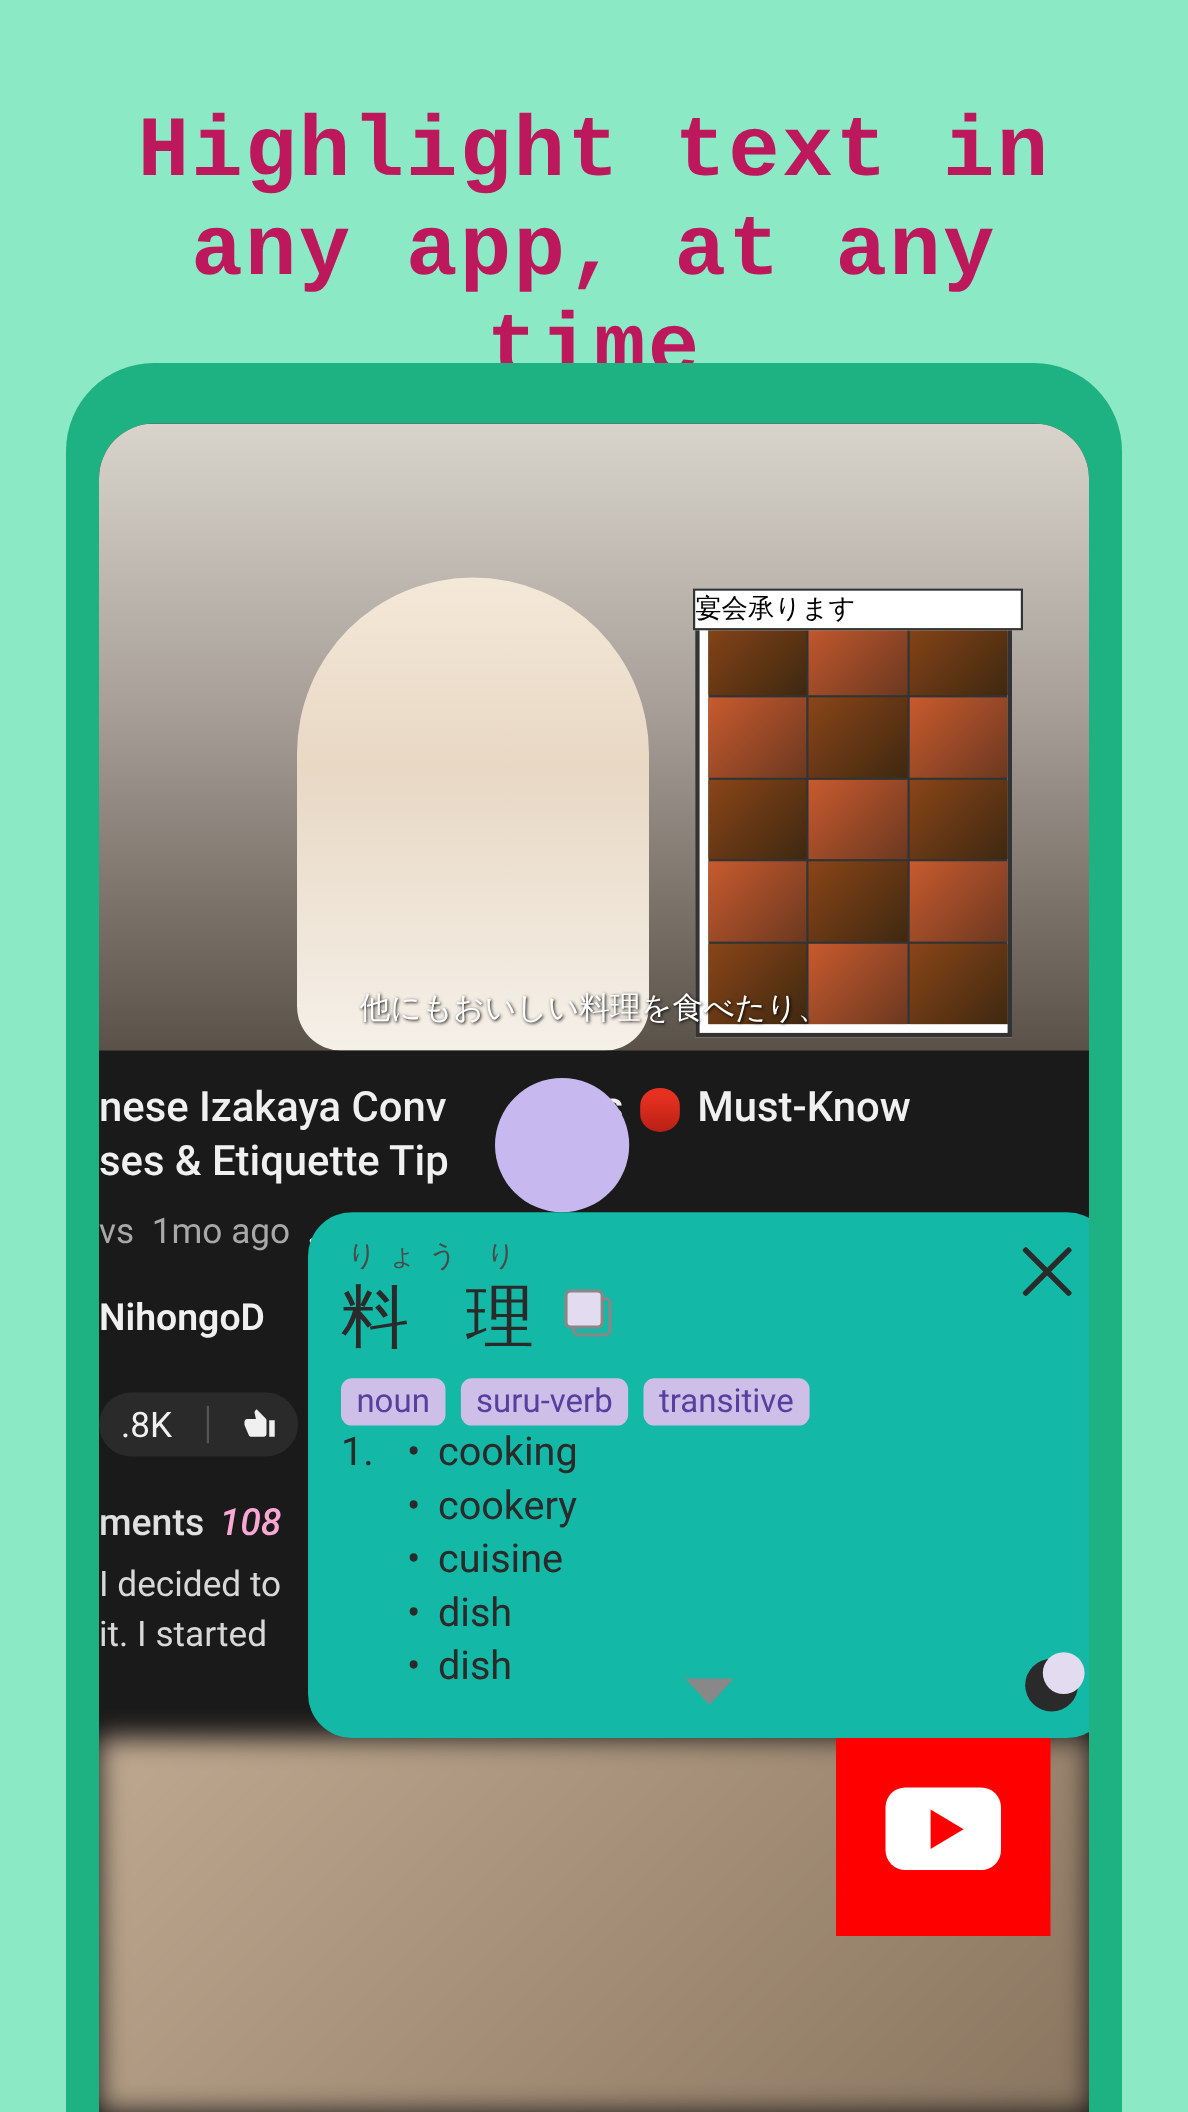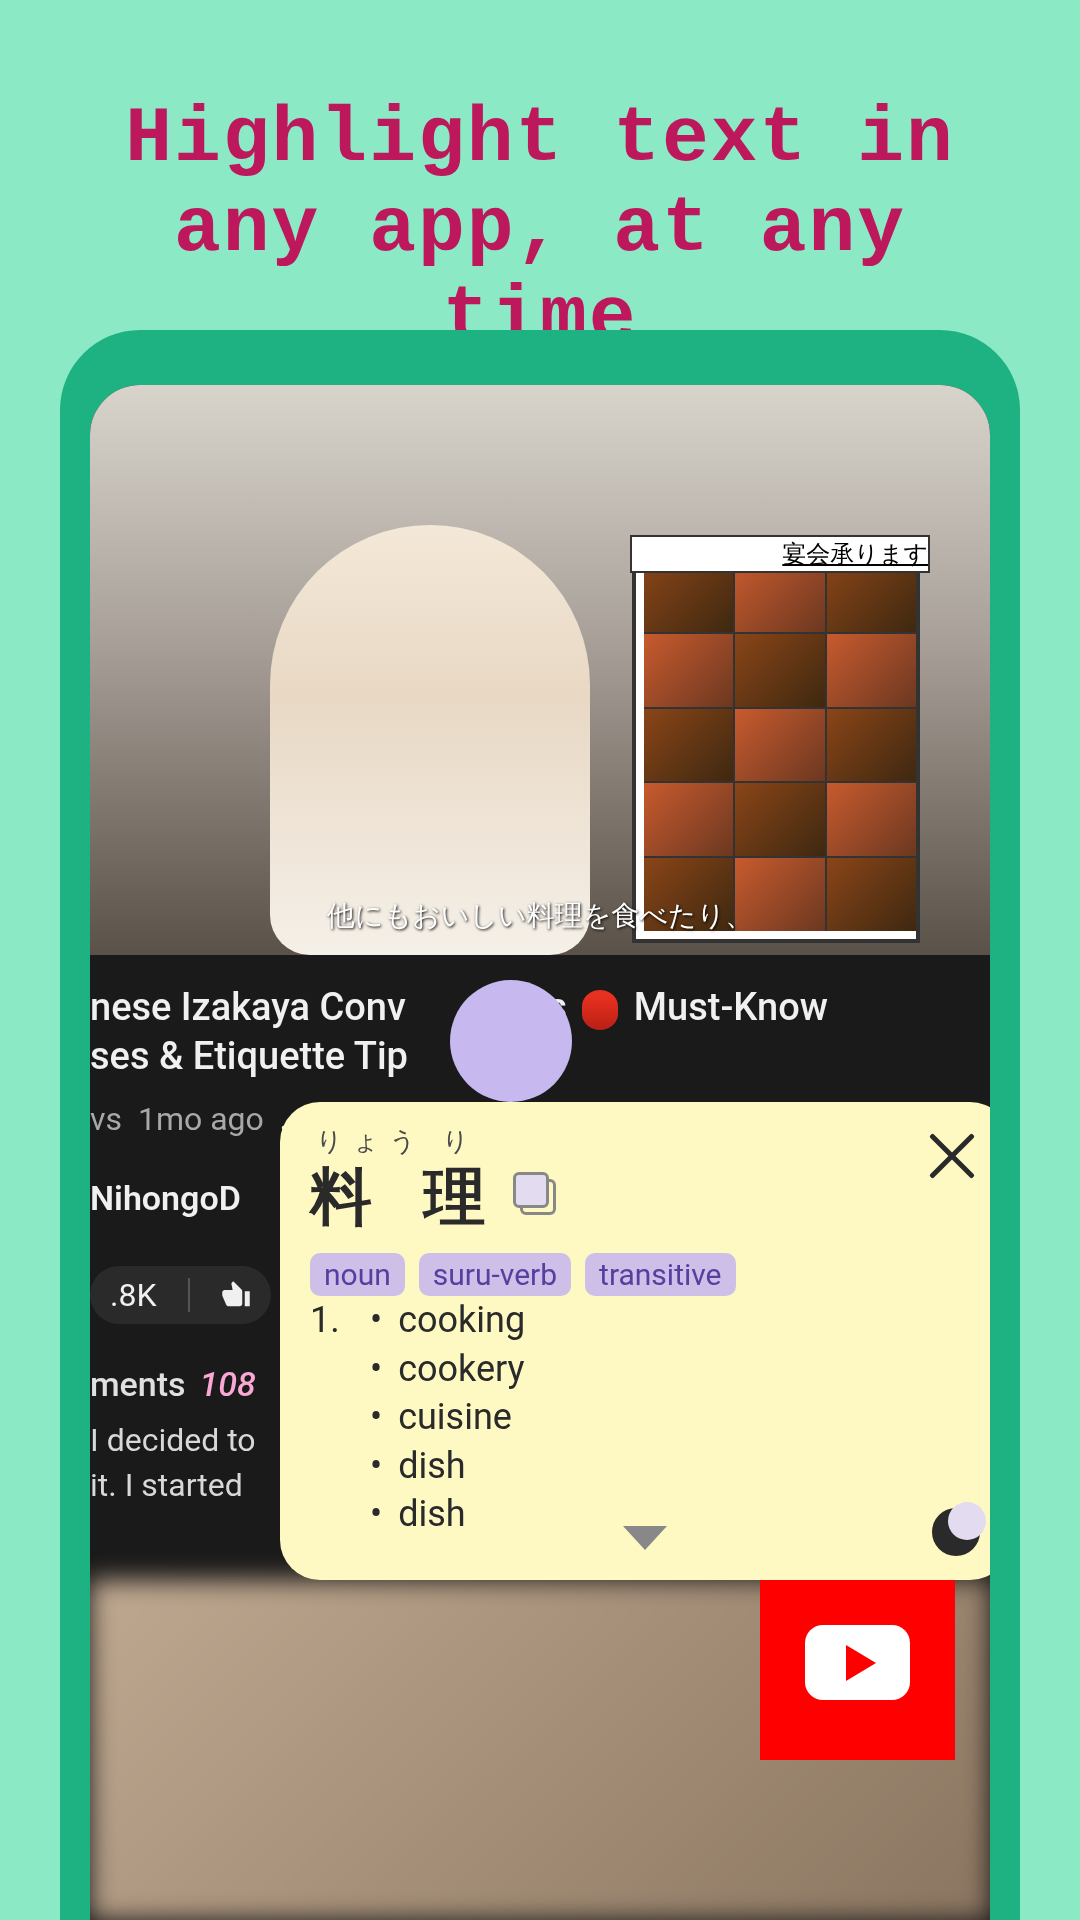--- a/index.html
+++ b/index.html
@@ -87,24 +87,23 @@
     }
     .sign-banner {
       position: absolute;
       right: 60px;
       top: 150px;
       width: 300px;
       height: 38px;
       background: #fff;
       border: 2px solid #333;
       font-size: 24px;
-      text-align: right;
+      text-align: left;
       line-height: 34px;
       font-family: serif;
-      text-decoration: underline;
     }
     .subtitle {
       position: absolute;
       bottom: 20px;
       left: 50%;
       transform: translateX(-50%);
       color: #fff;
       font-size: 28px;
       text-shadow: 1px 1px 3px #000;
       white-space: nowrap;
@@ -198,21 +197,21 @@
       background: #c7b8f0;
       border-radius: 50%;
       z-index: 10;
     }
     .popup {
       position: absolute;
       top: 717px;
       left: 190px;
       width: 730px;
       height: 478px;
-      background: #fef9c3;
+      background: #14b8a6;
       border-radius: 40px;
       padding: 22px 30px;
       z-index: 20;
       color: #2a2a2a;
     }
     .close-x {
       position: absolute;
       top: 24px;
       right: 28px;
       width: 60px;
@@ -241,21 +240,20 @@
       display: flex;
       align-items: center;
       gap: 16px;
       margin-top: -4px;
       margin-bottom: 14px;
     }
     .headword {
       font-size: 62px;
       letter-spacing: 18px;
       font-family: serif;
-      font-weight: bold;
     }
     .copy-icon {
       width: 36px;
       height: 36px;
       border: 3px solid #888;
       border-radius: 6px;
       position: relative;
     }
     .copy-icon::after {
       content: '';

